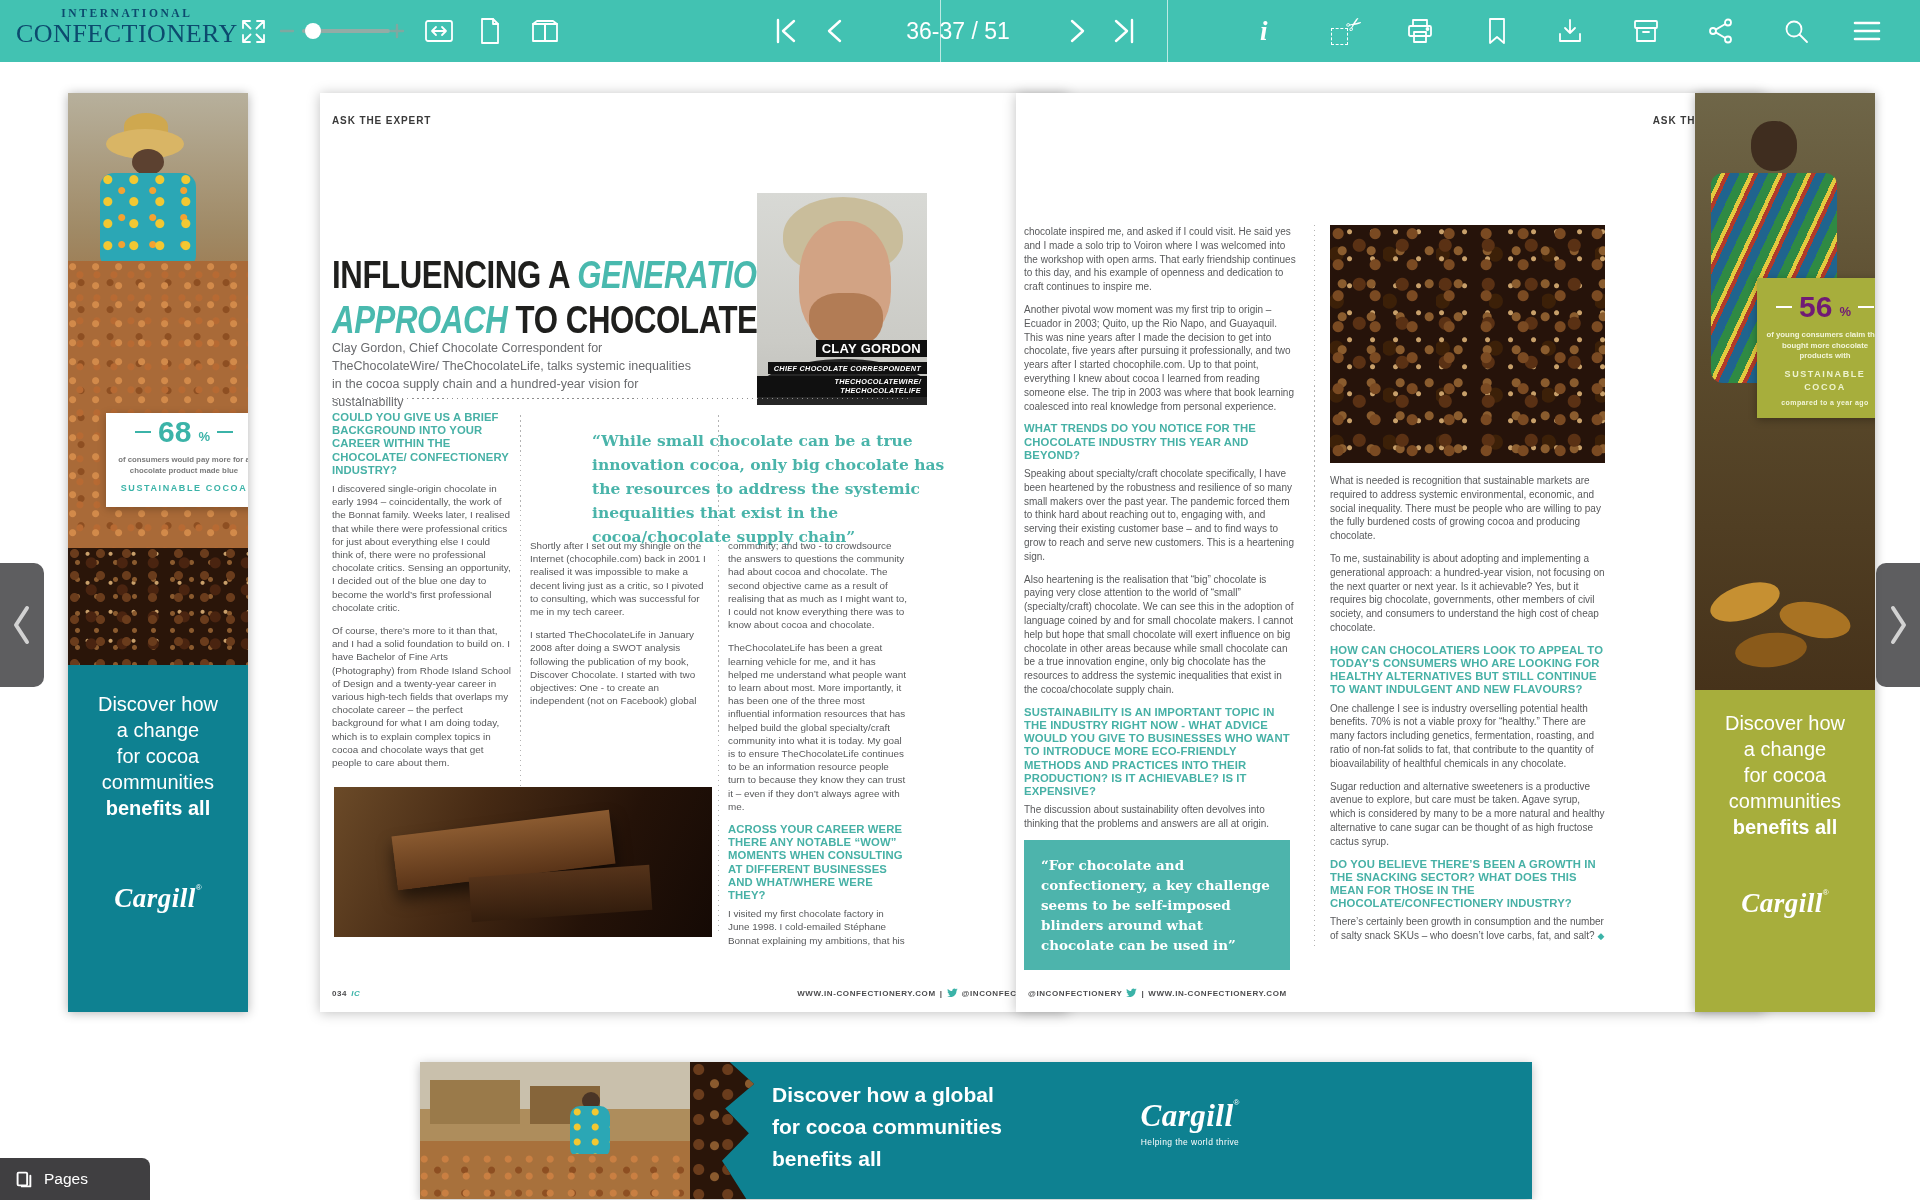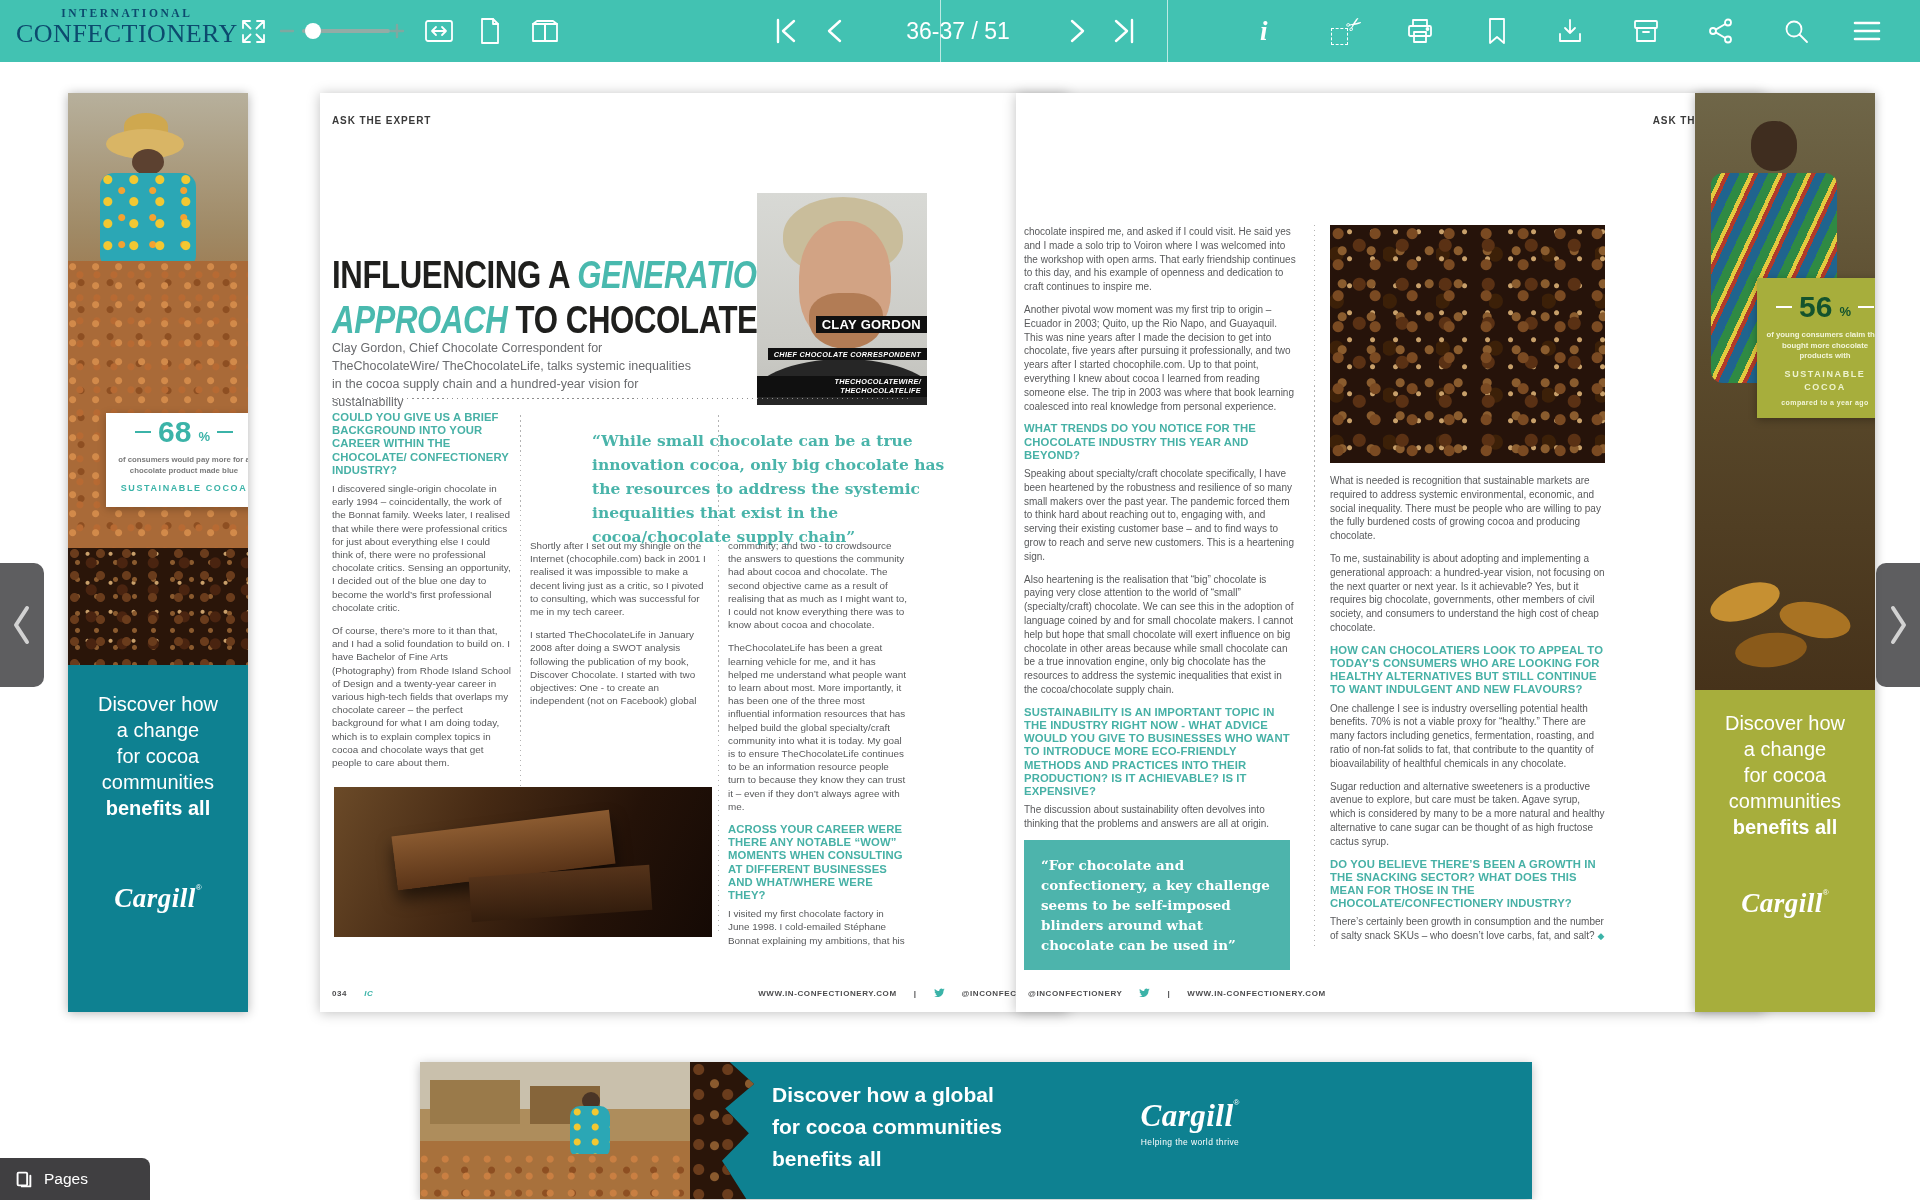--- a/index.html
+++ b/index.html
@@ -35,32 +35,32 @@
   .col{position:absolute;width:180px;}
   .col p{font-size:9.9px;line-height:13.2px;color:#58595b;margin:0 0 10px;}
   .q{font-size:11.3px;line-height:13.2px;font-weight:800;color:#47b1a6;margin:0 0 5px;letter-spacing:.1px;}
   .pullquote{position:absolute;left:232px;top:320px;width:354px;font-family:"DejaVu Serif",serif;font-weight:700;font-size:15.5px;line-height:24px;color:#4ab4aa;}
   .rcol{position:absolute;width:272px;}
   .rcol p{font-size:10px;line-height:13.8px;color:#58595b;margin:0 0 9px;}
   .rcol .q{margin-bottom:5px;}
   .qbox{background:#4db4ac;color:#fff;padding:15px 17px;font-family:"DejaVu Serif",serif;font-weight:700;font-size:13.5px;line-height:20px;margin-top:5px;width:232px;}
   .dia{color:#3bb3a8;font-size:9px;}
   .pfoot{position:absolute;left:12px;right:12px;bottom:14px;display:flex;justify-content:space-between;align-items:center;font-size:8px;letter-spacing:.6px;color:#4c4c4e;font-weight:700;}
-  .pfoot span{display:inline-flex;align-items:center;gap:17px;}
+  .pfoot span{display:inline-flex;align-items:center;gap:4px;}
   .icmark{color:#3bb3a8;font-weight:800;font-style:italic;}
 
   
   .portrait{position:absolute;left:437px;top:100px;width:170px;height:212px;overflow:hidden;background:linear-gradient(180deg,#d8d9d5,#cbcbc6 70%,#c0c0bb);}
   .po-hair{position:absolute;left:26px;top:4px;width:120px;height:78px;border-radius:50% 50% 45% 45%;background:#c9bd9b;}
   .po-face{position:absolute;left:42px;top:28px;width:92px;height:122px;border-radius:46% 46% 42% 42%;background:#d2a384;}
   .po-beard{position:absolute;left:52px;top:100px;width:74px;height:56px;border-radius:40% 40% 50% 50%;background:#b27c55;}
   .po-shirt{position:absolute;left:-8px;bottom:-6px;width:190px;height:52px;background:#262626;border-radius:50% 50% 0 0/80% 80% 0 0;}
   .cap{position:absolute;right:0;bottom:8px;text-align:right;}
   .cap .nm{font-size:13px;font-weight:800;color:#fff;background:#101010;padding:1px 6px;display:inline-block;letter-spacing:.3px;}
-  .cap .rl{font-size:7.3px;font-style:italic;font-weight:700;color:#fff;background:#101010;padding:1.5px 6px;display:inline-block;margin-top:15px;letter-spacing:.3px;}
+  .cap .rl{font-size:7.3px;font-style:italic;font-weight:700;color:#fff;background:#101010;padding:1.5px 6px;display:inline-block;margin-top:1px;letter-spacing:.3px;}
 
   
   .photo-choc{position:absolute;left:14px;top:694px;width:378px;height:150px;overflow:hidden;background:linear-gradient(115deg,#6b4a28 0%,#462a14 35%,#241208 70%,#150a05 100%);}
   .bar1{position:absolute;left:16%;top:24%;width:58%;height:36%;background:linear-gradient(180deg,#8a5a30,#5a3418);transform:rotate(-7deg);box-shadow:0 10px 16px rgba(0,0,0,.55);}
   .bar2{position:absolute;left:36%;top:56%;width:48%;height:30%;background:linear-gradient(180deg,#55331a,#331d0d);transform:rotate(-4deg);}
   .photo-chunks{width:275px;height:238px;margin-bottom:11px;background:
       radial-gradient(circle at 22% 28%,#7a4a22 5px,transparent 6px),
       radial-gradient(circle at 68% 52%,#5a3114 6px,transparent 7px),
       radial-gradient(circle at 42% 78%,#8a5c2e 4px,transparent 5px),
       radial-gradient(circle at 85% 25%,#c8a06a 2px,transparent 3px),
@@ -106,21 +106,21 @@
   .adlogo{margin-top:62px;}
   
   .adphoto2{position:absolute;left:0;top:0;width:180px;height:597px;overflow:hidden;background:linear-gradient(180deg,#6f6648 0%,#5a4a2c 45%,#46321a 100%);}
   .head2{position:absolute;left:56px;top:28px;width:46px;height:50px;border-radius:46%;background:#3f2d1f;}
   .shirt2{position:absolute;left:16px;top:80px;width:126px;height:210px;border-radius:12px;background:repeating-linear-gradient(115deg,#2f8a44 0 9px,#e3c93e 9px 13px,#b03a2a 13px 17px,#20648e 17px 26px);}
   .pod{position:absolute;width:72px;height:34px;border-radius:50%;}
   .pod1{left:14px;top:492px;background:#c69032;transform:rotate(-18deg);}
   .pod2{left:84px;top:510px;background:#a97323;transform:rotate(12deg);}
   .pod3{left:40px;top:540px;background:#8a5a1a;transform:rotate(-6deg);}
   .statbox2{position:absolute;left:62px;top:185px;width:118px;padding:12px 9px 12px;background:#a7ae3c;text-align:center;box-shadow:0 2px 8px rgba(0,0,0,.3);}
-  .statbox2 .statline{color:#14532d;text-align:right;}
+  .statbox2 .statline{color:#701a75;text-align:right;}
   .statbox2 .dash{background:#fff;}
   .statbox2 .stattext{color:#f2f5d8;}
   .statbox2 .stathl{color:#eef3cf;}
   .statsub{font-size:7px;color:#f2f5d8;margin-top:5px;letter-spacing:.4px;font-weight:600;}
   .adolive{top:597px;height:322px;background:#a7ae3c;}
   .adolive .tagline{margin-top:20px;}
   .adolive .adlogo{margin-top:48px;}
 
   
   .banner{position:absolute;left:420px;top:1062px;width:1112px;height:137px;background:#0e8191;box-shadow:0 2px 10px rgba(0,0,0,.25);overflow:hidden;cursor:pointer;}

